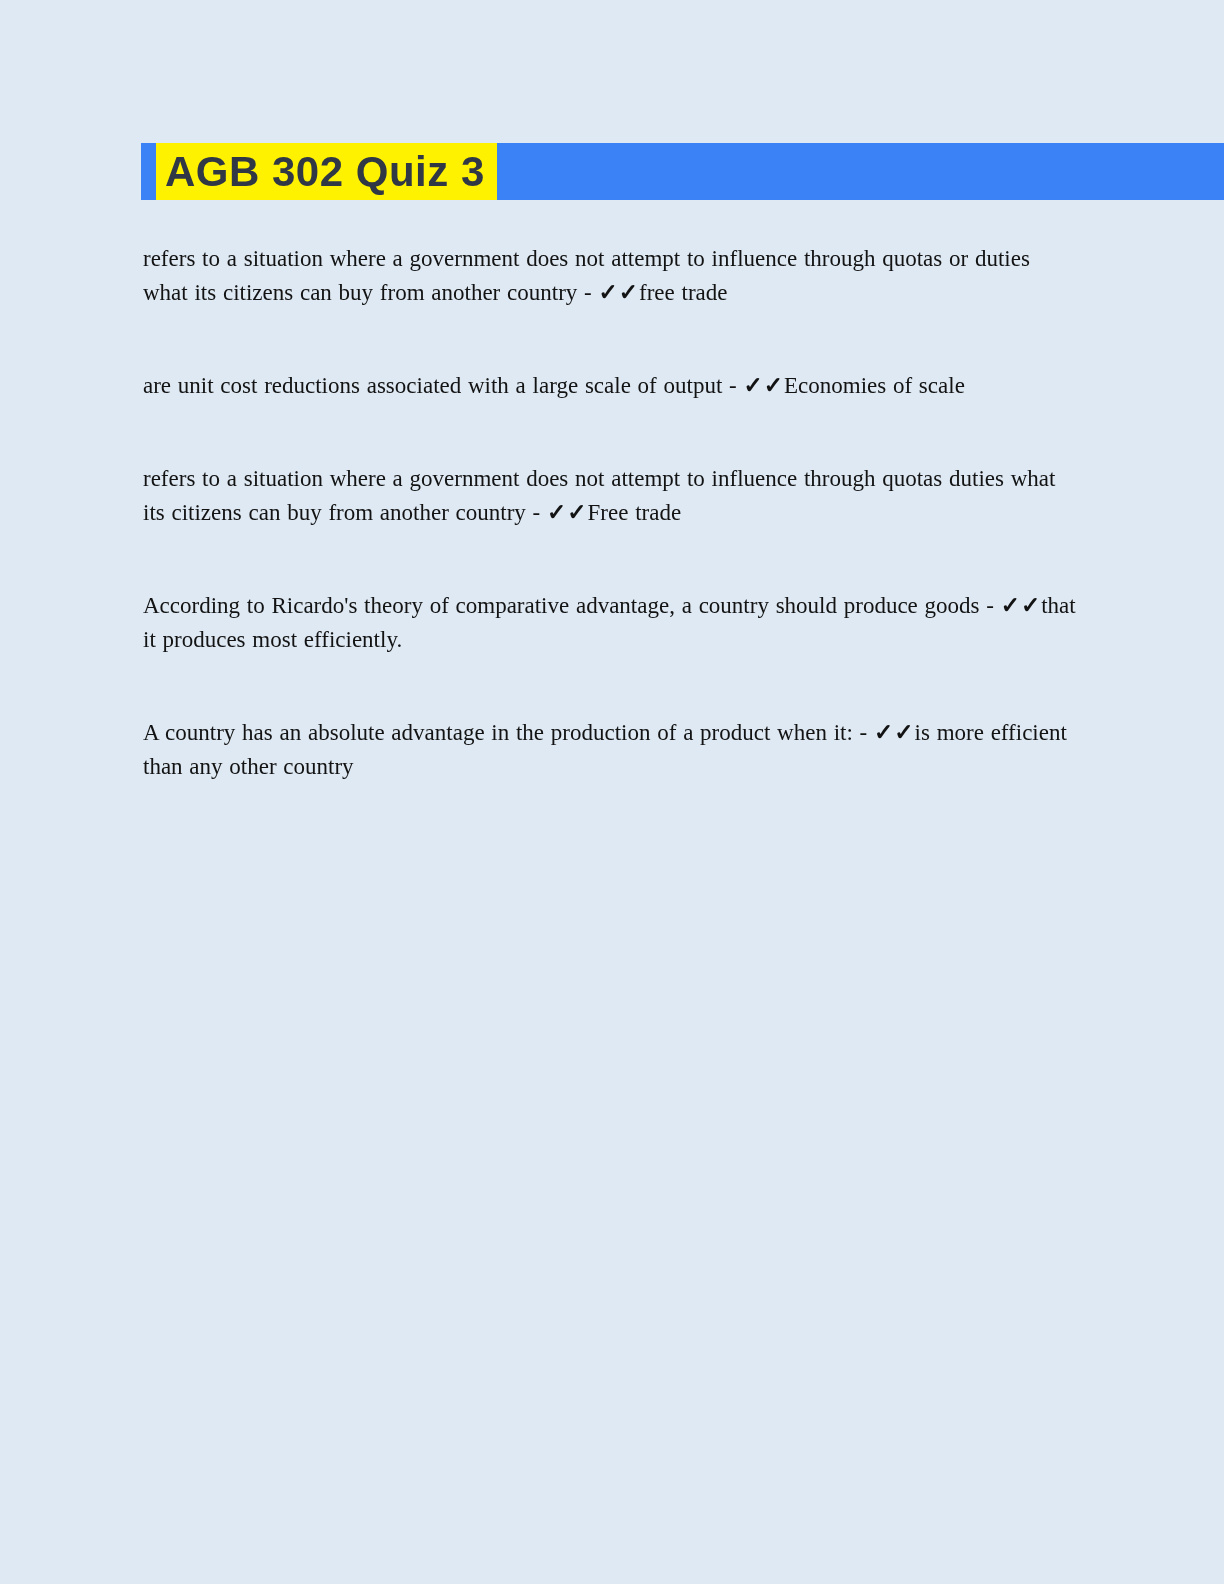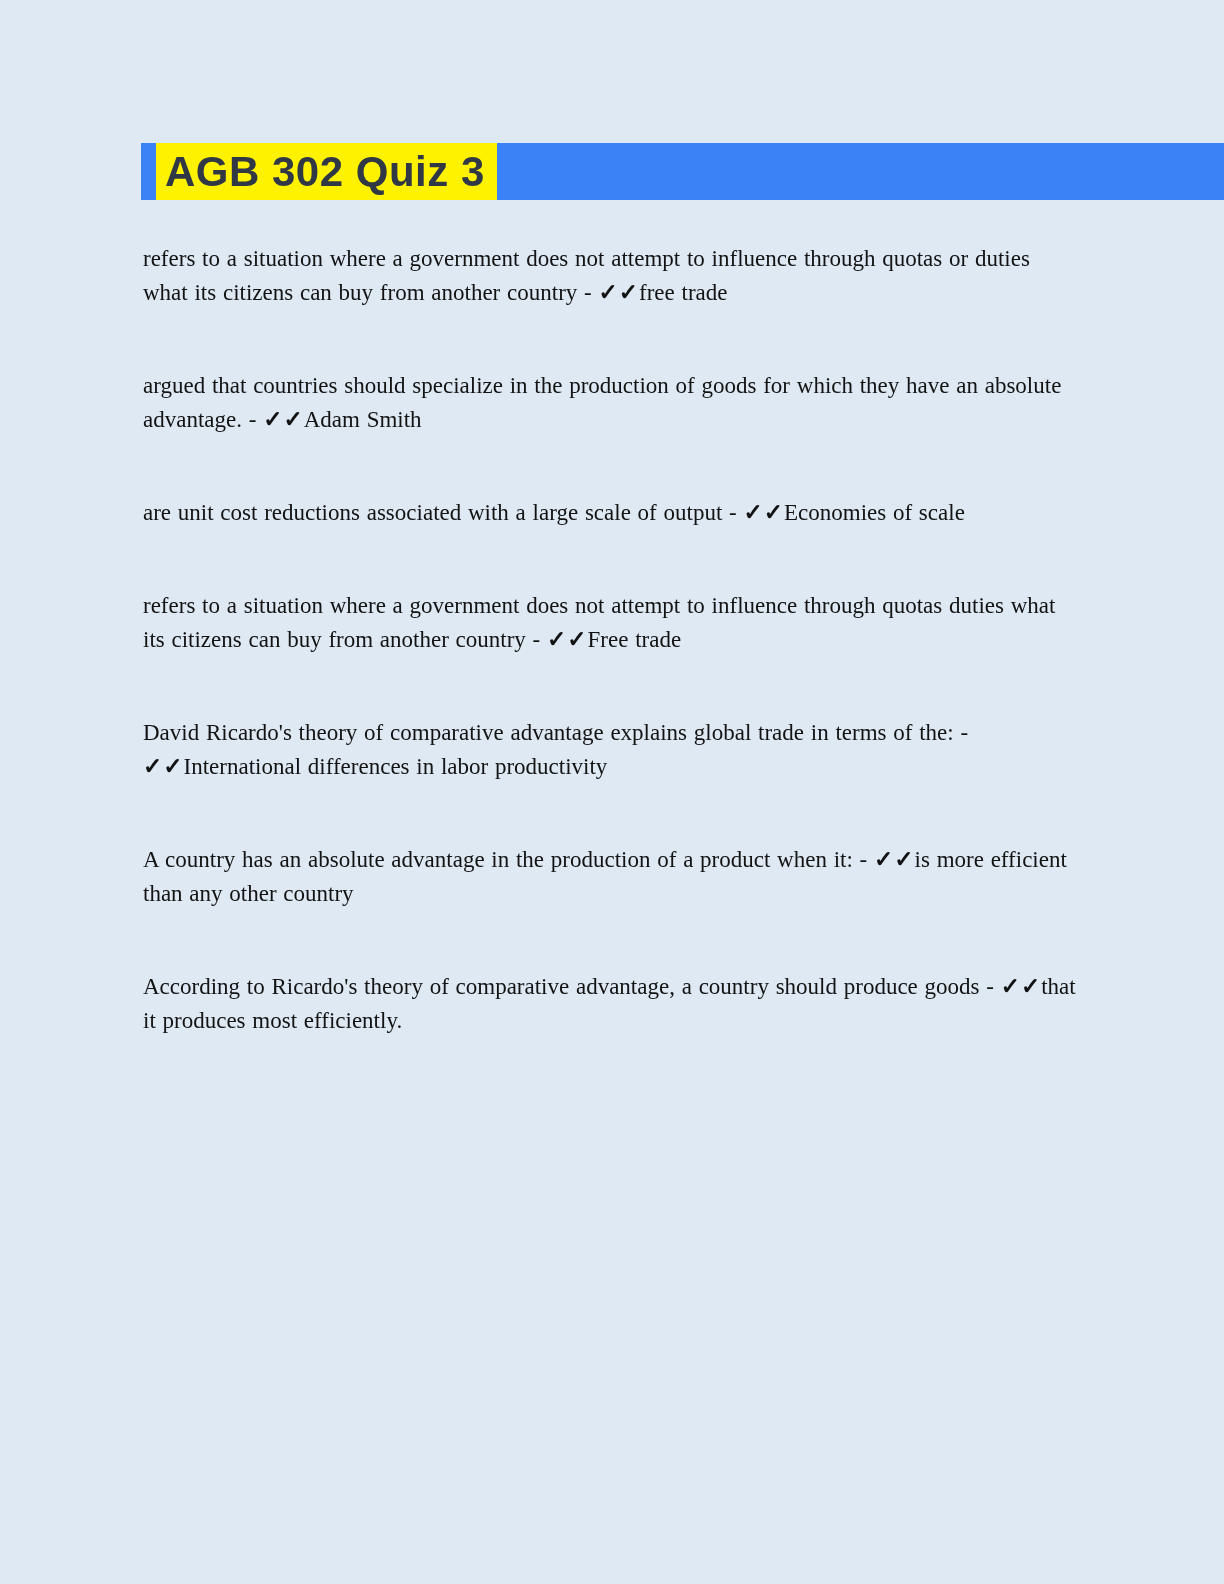--- a/index.html
+++ b/index.html
@@ -61,30 +61,28 @@
 <div class="sheet">
 
   <div class="title-bar">
     <h1 class="title"><span class="hl">AGB 302 Quiz 3</span></h1>
   </div>
 
   <div class="qa-list">
 
     <p class="qa"><span>refers to a situation where a government does not attempt to influence through quotas or duties what its citizens can buy from another country</span><span> - </span><span class="marks">✓✓</span><span>free trade</span></p>
 
-    <p class="qa"><span>argued that countries should specialize in the production of goods for which they have an absolute advantage.</span><span> - </span><span class="marks">✓✓</span><span>Adam Smith</span></p>
 
 
 
     <p class="qa"><span>are unit cost reductions associated with a large scale of output</span><span> - </span><span class="marks">✓✓</span><span>Economies of scale</span></p>
 
     <p class="qa"><span>refers to a situation where a government does not attempt to influence through quotas duties what its citizens can buy from another country</span><span> - </span><span class="marks">✓✓</span><span>Free trade</span></p>
 
-    <p class="qa"><span>David Ricardo's theory of comparative advantage explains global trade in terms of the:</span><span> - </span><span class="marks">✓✓</span><span>International differences in labor productivity</span></p>
 
 
+    <p class="qa"><span>According to Ricardo's theory of comparative advantage, a country should produce goods</span><span> - </span><span class="marks">✓✓</span><span>that it produces most efficiently.</span></p>
+
     <p class="qa"><span>A country has an absolute advantage in the production of a product when it:</span><span> - </span><span class="marks">✓✓</span><span>is more efficient than any other country</span></p>
-
-    <p class="qa"><span>According to Ricardo's theory of comparative advantage, a country should produce goods</span><span> - </span><span class="marks">✓✓</span><span>that it produces most efficiently.</span></p>
 
   </div>
 
 </div>
 
 </body></html>

